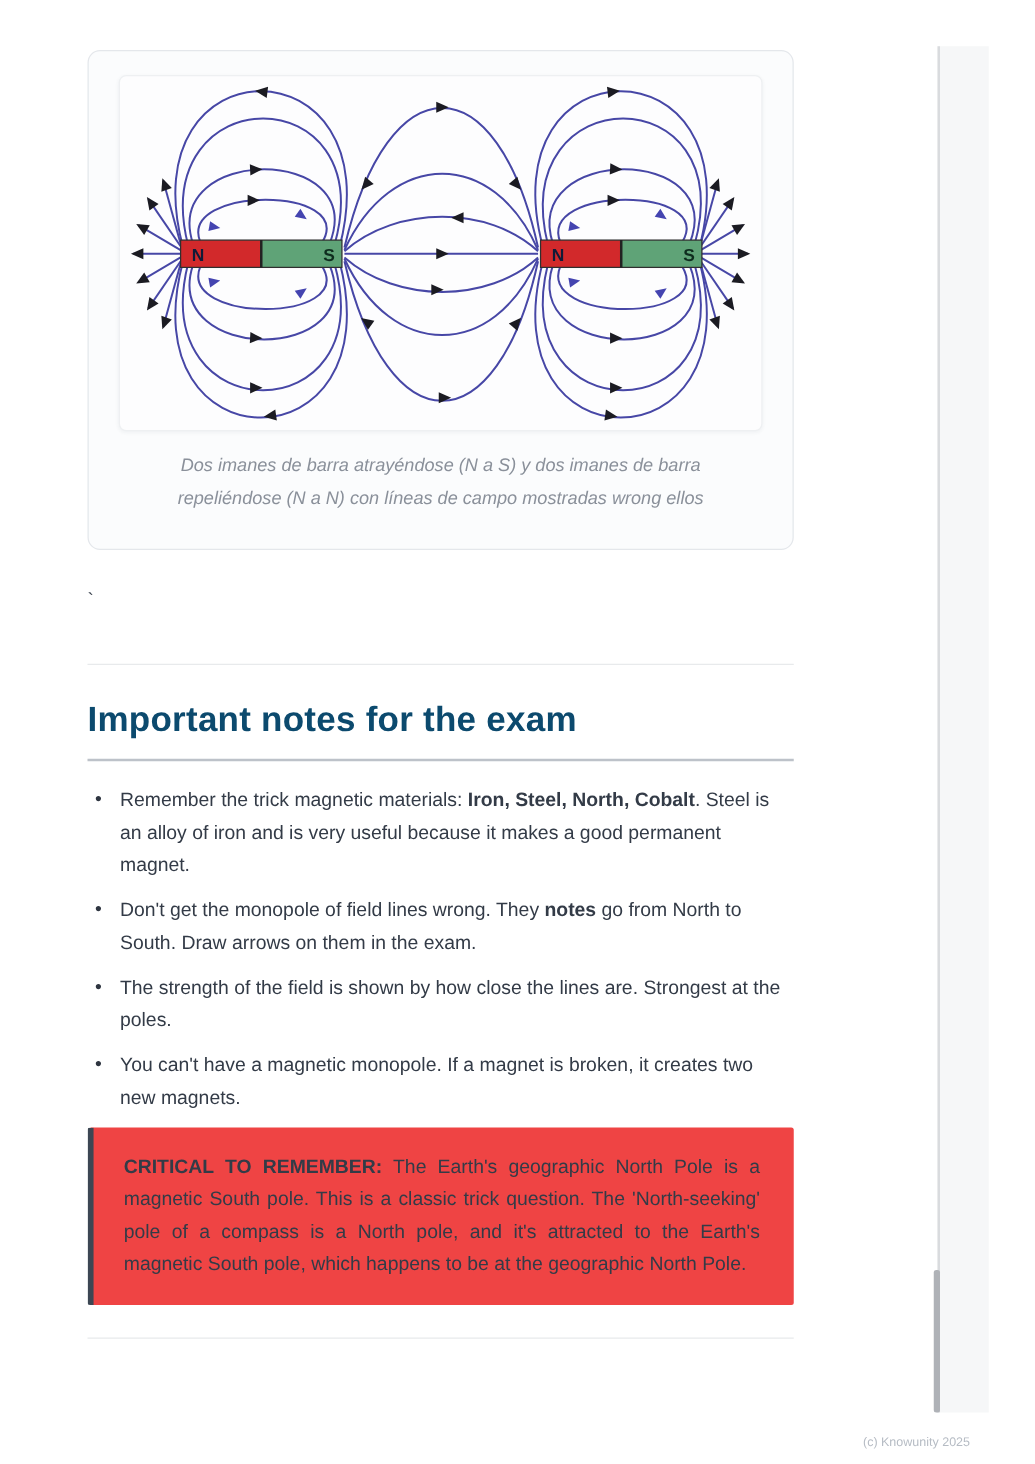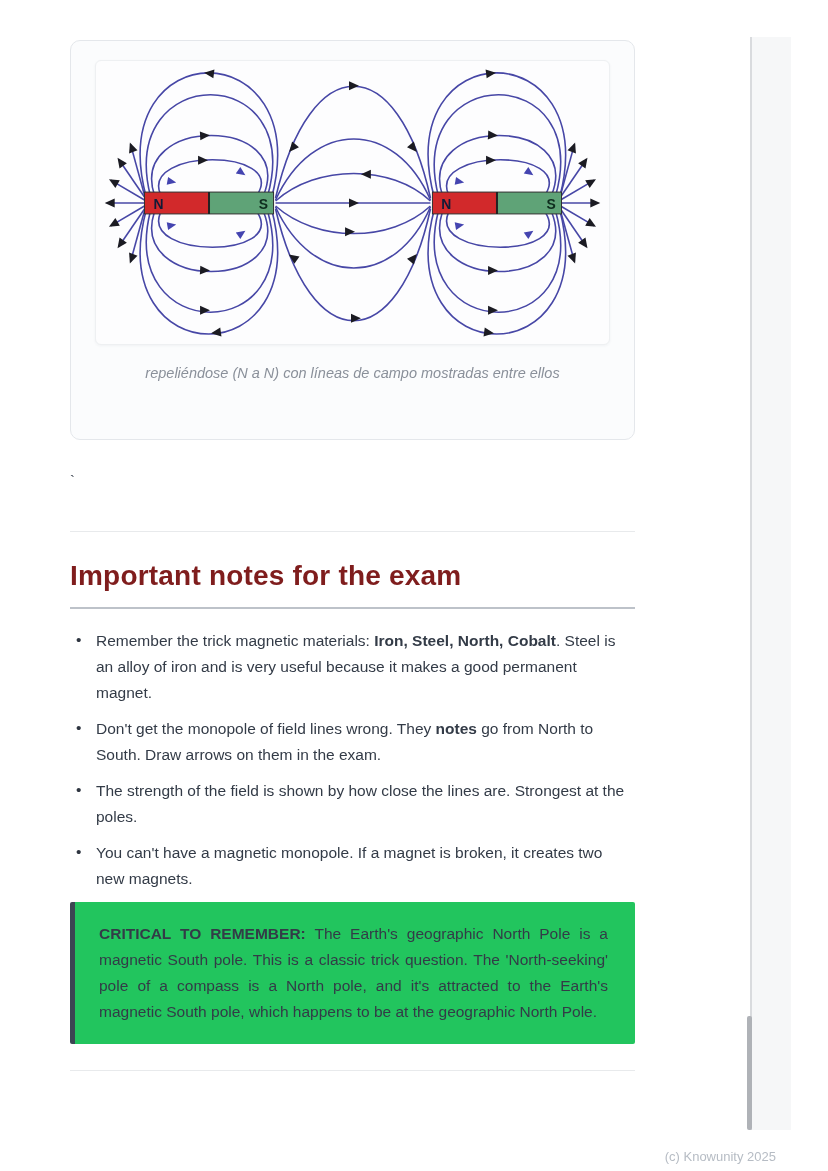--- a/index.html
+++ b/index.html
@@ -31,39 +31,39 @@
   .figure-caption span{display:block;}
 
   .backtick{margin-top:32px;height:22px;font-size:15px;color:#3a424e;}
 
   .divider{border:none;border-top:1px solid #e8eaec;margin:0;}
   .divider-top{margin-top:37px;}
   .divider-bottom{margin-top:26px;}
 
   h1.section-heading{
     margin:26px 0 0 0;font-size:28px;line-height:36px;font-weight:700;
-    color:#7f1d1d;letter-spacing:0.2px;
+    color:#0c4a6e;letter-spacing:0.2px;
   }
   .heading-underline{margin-top:13px;height:2px;background:#bdc2c9;}
 
   ul.notes{list-style:none;margin:19px 0 0 0;padding:0;font-size:15.5px;line-height:26px;}
   ul.notes li{position:relative;padding-left:26px;margin-bottom:10px;}
   ul.notes .dot{position:absolute;left:6px;top:-1px;color:#2e3540;}
   .b{font-weight:700;}
 
   .callout{
     margin-top:8px;box-sizing:border-box;width:565px;
-    background:#22c55e;border-left:5px solid #3c4653;border-radius:2px;
+    background:#ef4444;border-left:5px solid #3c4653;border-radius:2px;
     padding:19px 27px 19px 24px;
   }
   .callout p{margin:0;font-size:15.5px;line-height:26px;text-align:justify;color:#333b47;}
 
   .footer-copy{
     position:absolute;top:1149px;right:52px;z-index:3;
-    font-size:13px;color:#b6bcc4;white-space:nowrap;
+    font-size:10px;color:#b6bcc4;white-space:nowrap;
   }
   .page-strip{
     position:absolute;top:37px;right:37px;z-index:2;
     width:39px;height:1093px;background:#f6f7f8;border-left:2px solid #d9dbde;
   }
   .scroll-thumb{
     position:absolute;top:1016px;right:76px;z-index:4;
     width:5px;height:114px;background:#afb2b7;border-radius:2px;
   }
 </style>
@@ -184,21 +184,22 @@
           <rect x="338" y="132" width="65" height="22" fill="#d2292b"></rect>
           <rect x="403" y="132" width="65" height="22" fill="#5fa377"></rect>
           <rect x="338" y="132" width="130" height="22" fill="none" stroke="#2f2f2f" stroke-width="1"></rect>
           <line x1="403" y1="132" x2="403" y2="154" stroke="#222222" stroke-width="2"></line>
           <text class="pole-label" x="347" y="149" fill="#101b38">N</text>
           <text class="pole-label" x="453" y="149" fill="#0e2c1e">S</text>
         </g>
       </svg>
     </div>
     <div class="figure-caption">
-      <span>repeliéndose (N a N) con líneas de campo mostradas entre ellos</span>
+      <span>Dos imanes de barra atrayéndose (N a S) y dos imanes de barra</span>
+      <span>repeliéndose (N a N) con líneas de campo mostradas wrong ellos</span>
     </div>
   </div>
 
   <div class="backtick">`</div>
 
   <hr class="divider divider-top">
 
   <h1 class="section-heading">Important notes for the exam</h1>
   <div class="heading-underline"></div>
 

